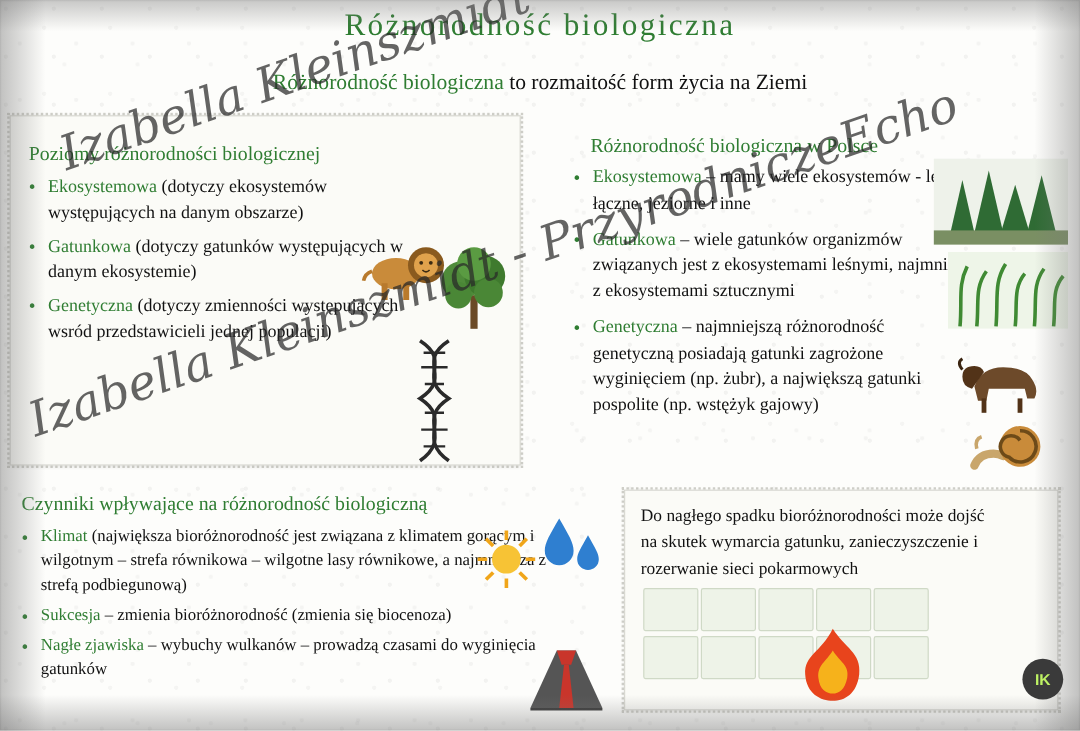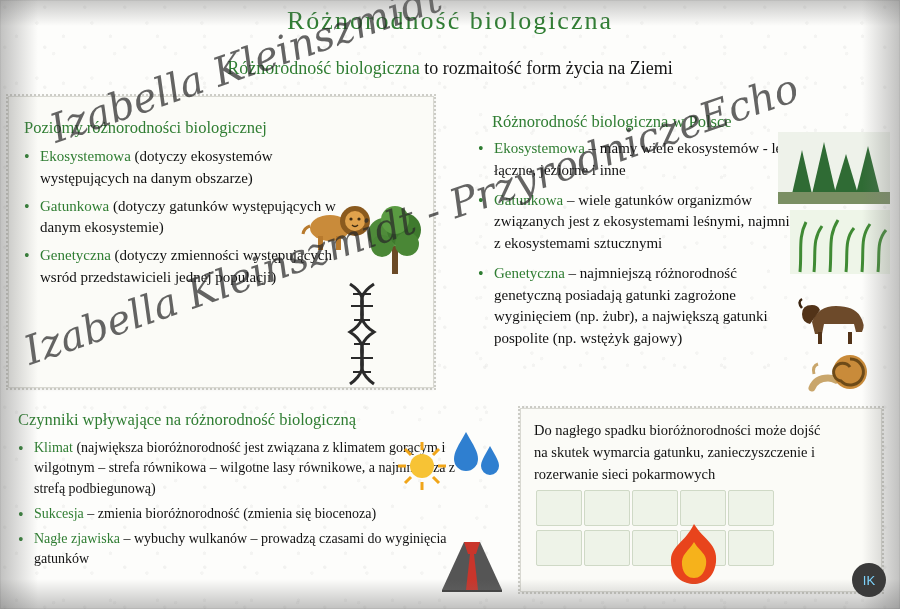--- a/index.html
+++ b/index.html
@@ -73,23 +73,24 @@
   
   .wm{
     position:absolute;white-space:nowrap;
     font-family:"DejaVu Serif", serif;font-style:italic;
     color:rgba(40,40,40,.72);
     transform-origin:left top;pointer-events:none;
   }
   .wm1{left:44px;top:108px;font-size:40px;transform:rotate(-19deg);}
   .wm2{left:18px;top:330px;font-size:40px;transform:rotate(-19deg);}
   .badge{
-    position:absolute;right:14px;bottom:12px;width:34px;height:34px;border-radius:50%;
-    background:#3a3a3a;color:#7dd3fc;font-size:13px;display:flex;align-items:center;justify-content:center;
+    position:absolute;right:14px;bottom:26px;width:34px;height:34px;border-radius:50%;
+    background:#3a3a3a;color:#bef264;font-size:13px;display:flex;align-items:center;justify-content:center;
     font-family:"Liberation Sans",sans-serif;
+    font-weight:bold;
   }
   .ico{position:absolute;pointer-events:none;}
   .strip{position:absolute;display:flex;gap:2px;}
   .cell{width:44px;height:34px;background:#eef3e8;border:1px solid #cfd9c6;border-radius:2px;}
 </style>
 </head>
 <body>
 
 <div id="page"></div>
 

